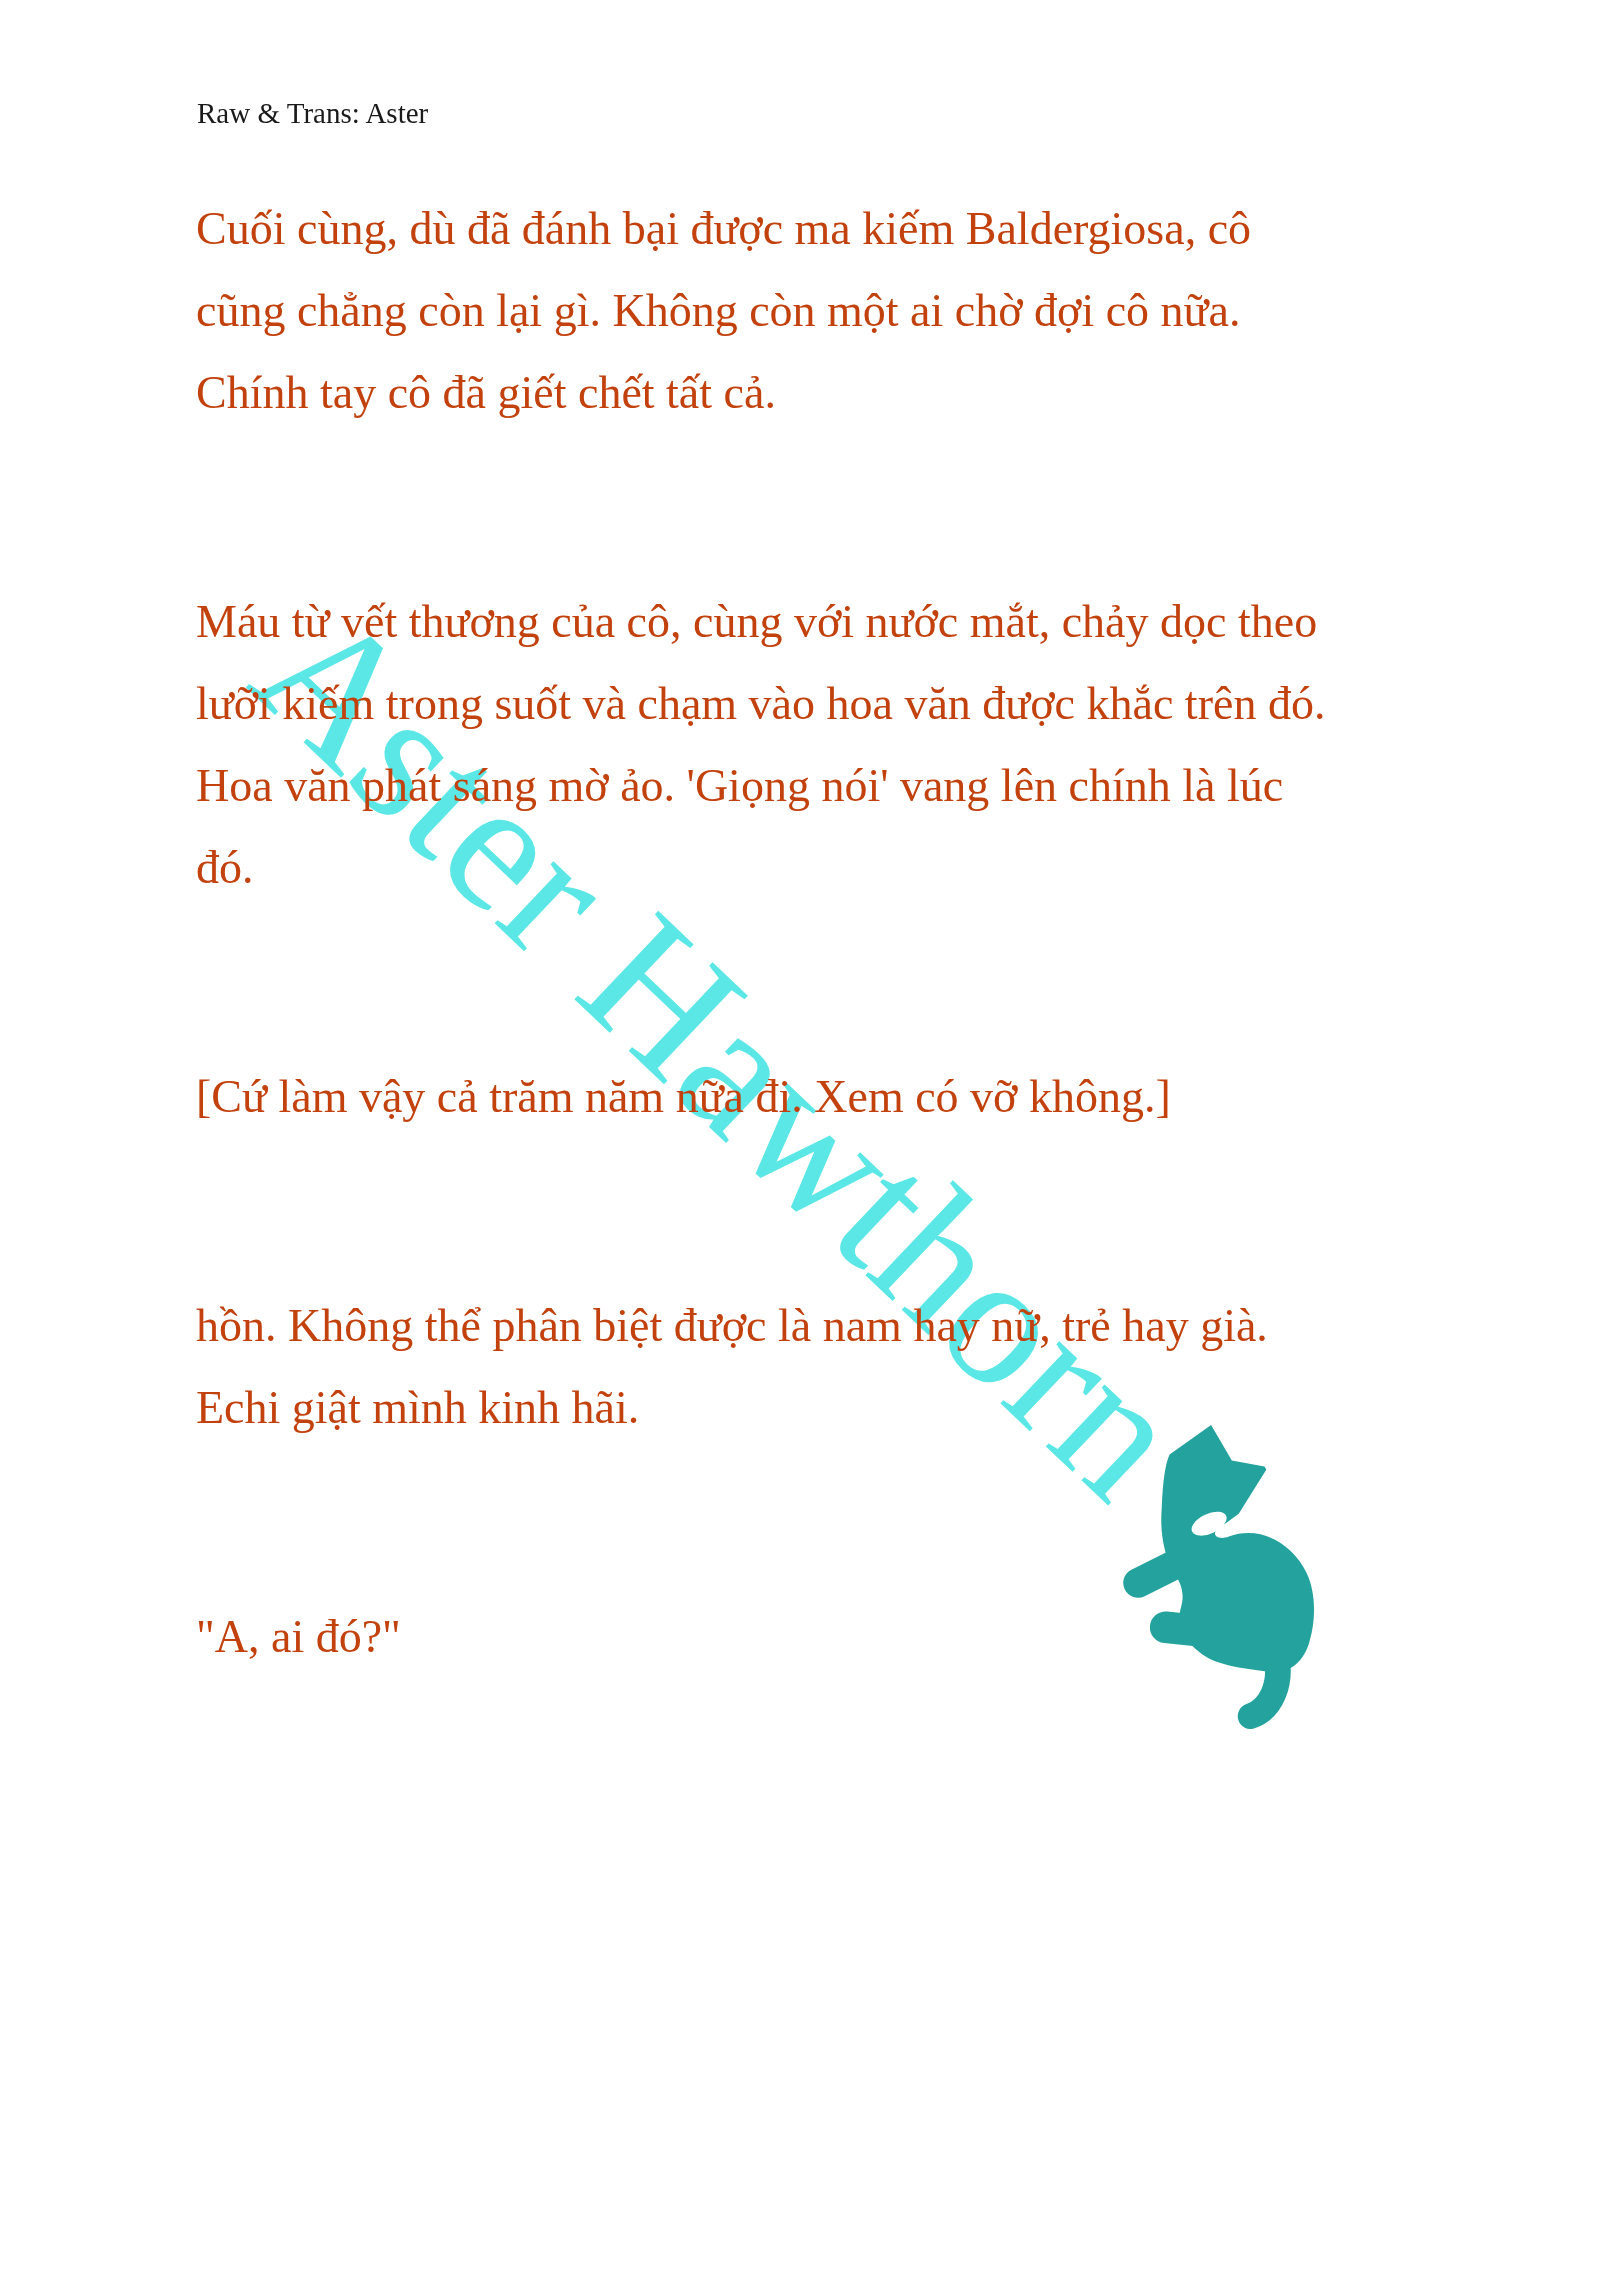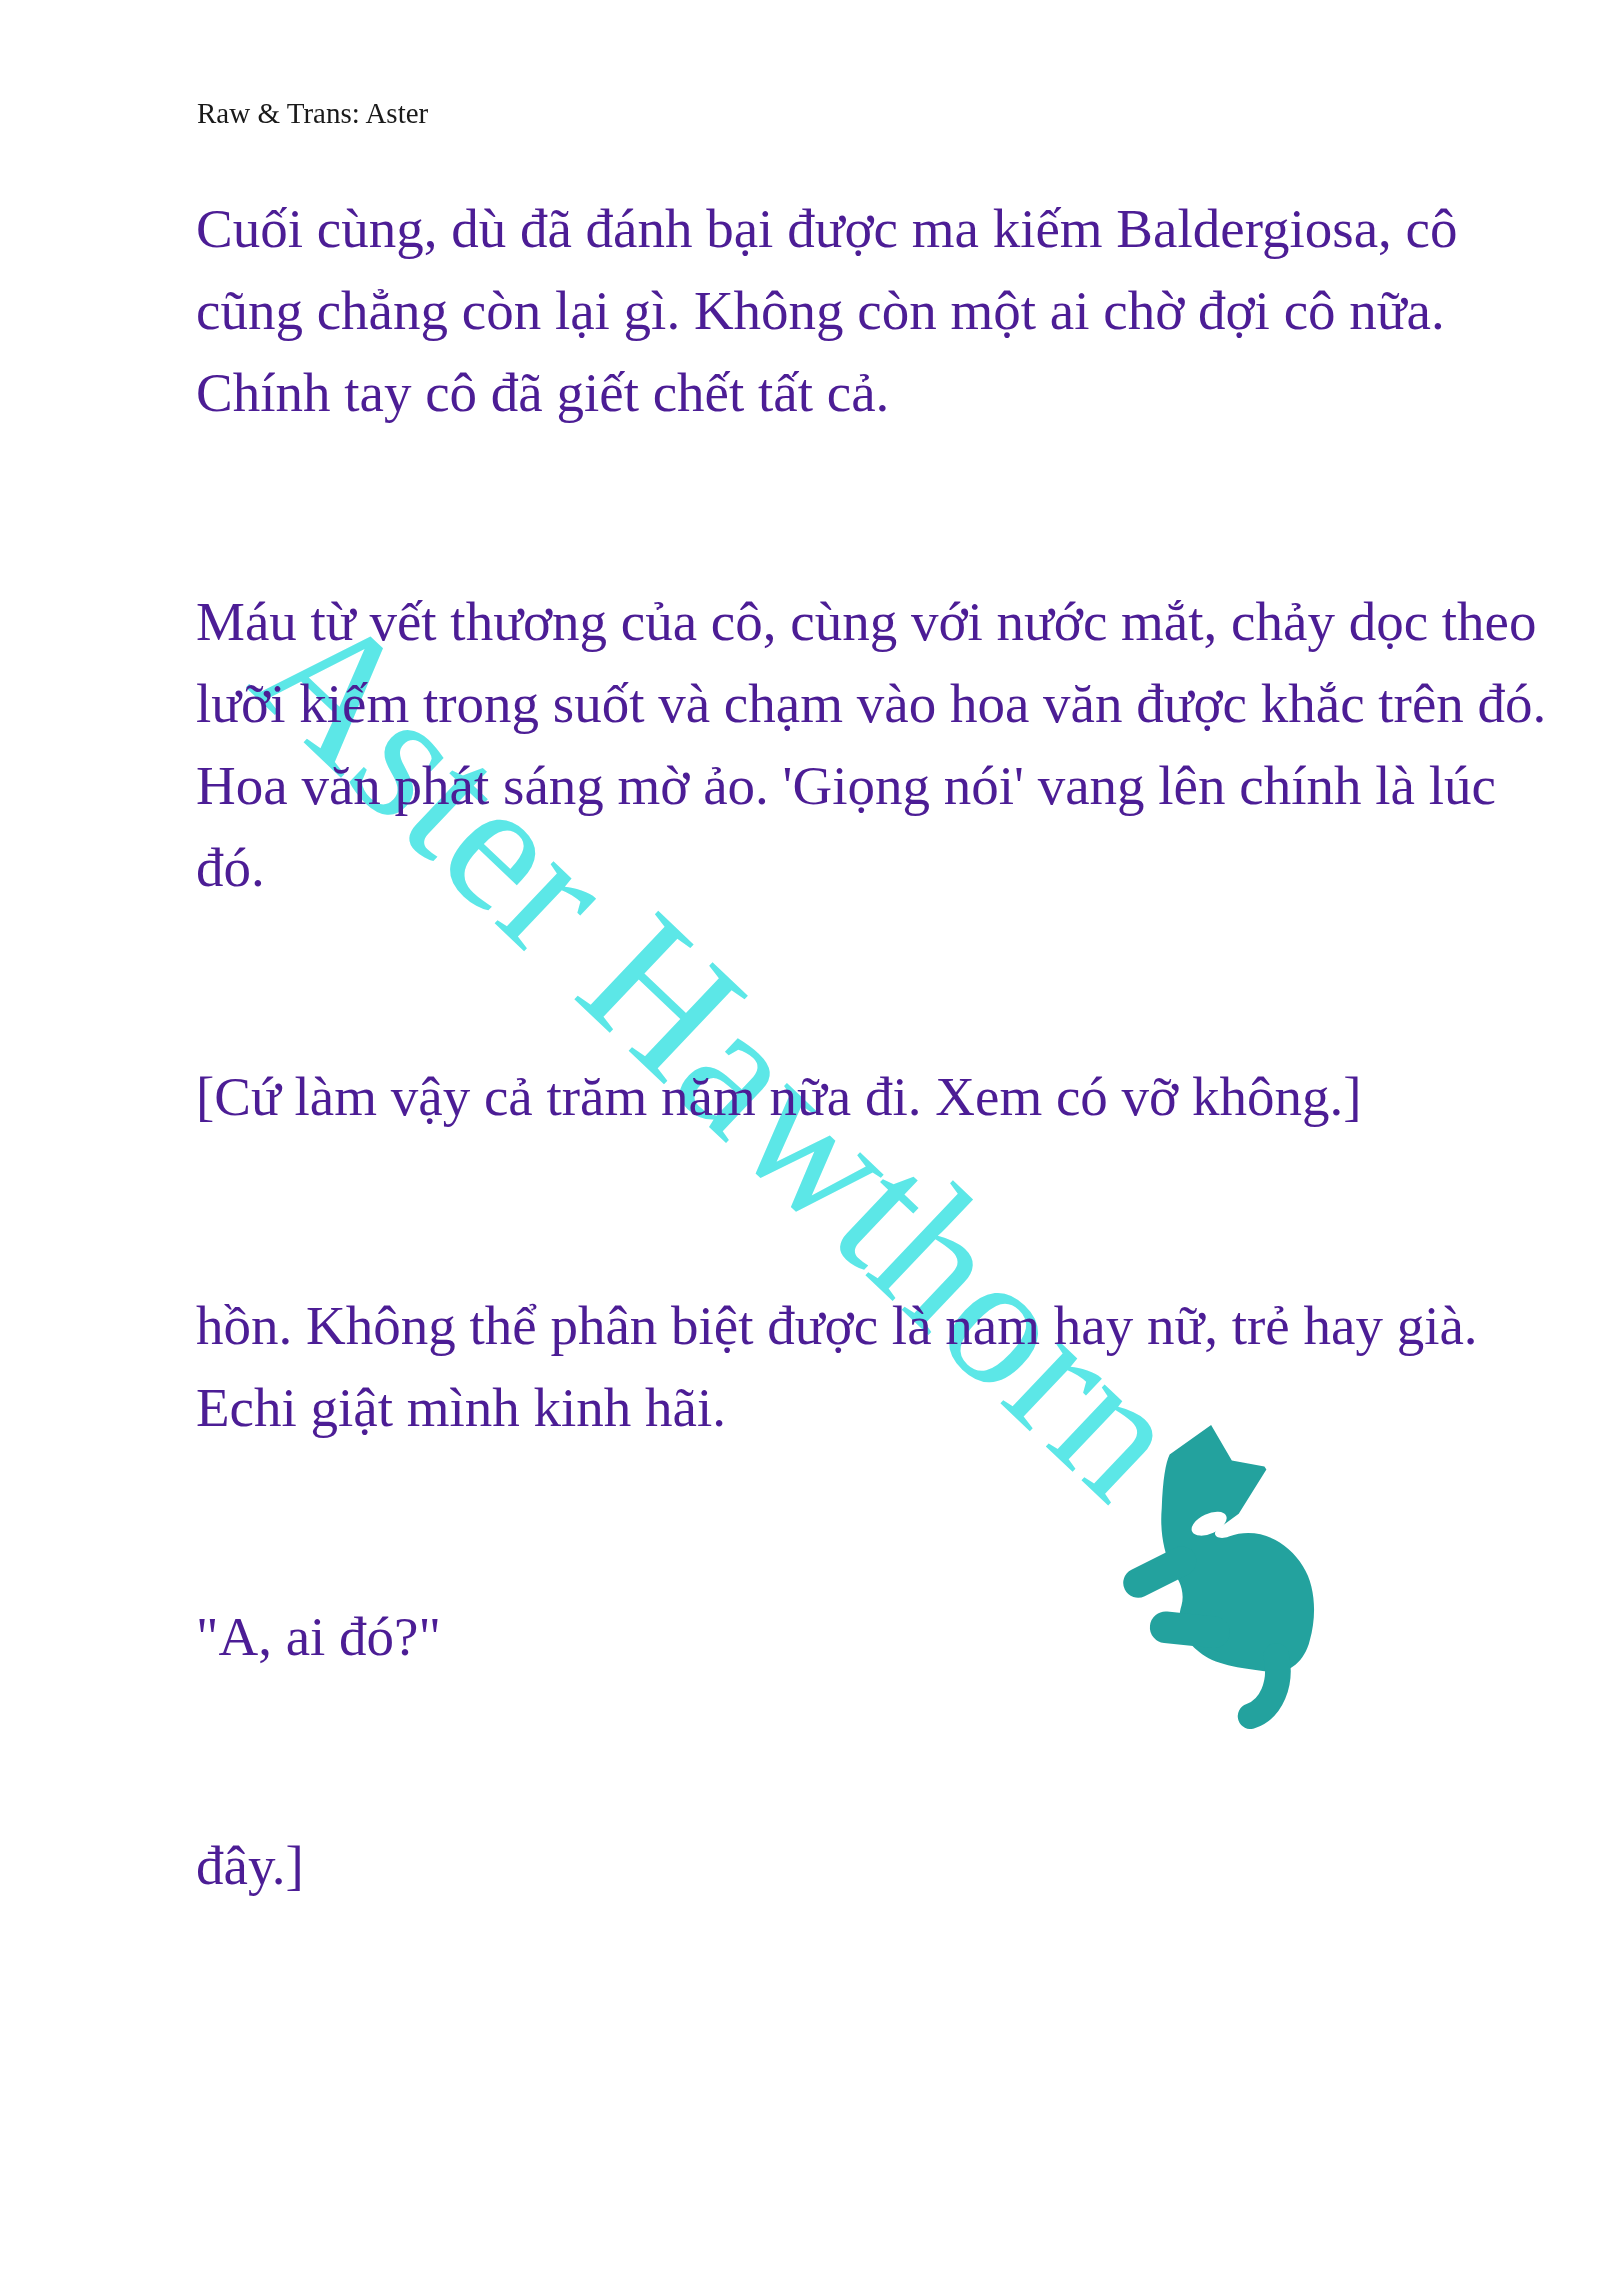--- a/index.html
+++ b/index.html
@@ -34,22 +34,22 @@
   .cat-svg {
     position: absolute;
     left: 1120px; top: 1423px;
     width: 198px; height: 306px;
     z-index: 2;
   }
   .doc {
     position: absolute;
     left: 196px; top: 188px;
     width: 1274px;
-    font-size: 55px;
-    color: #4c1d95;
+    font-size: 46px;
+    color: #c2410c;
     z-index: 3;
   }
   .para { margin: 0 0 147px 0; }
   .line { line-height: 82px; white-space: nowrap; }
   .para.italic .line { }
 </style>
 </head>
 <body>
 
 <div class="watermark" style="color: rgb(92, 231, 231);">Aster Hawthorn</div>
@@ -100,16 +100,15 @@
       <div class="line">[Cứ làm vậy cả trăm năm nữa đi. Xem có vỡ không.]</div>
     </div>
     <div class="para normal">
       <div class="line">hồn. Không thể phân biệt được là nam hay nữ, trẻ hay già.</div>
       <div class="line">Echi giật mình kinh hãi.</div>
     </div>
     <div class="para italic">
       <div class="line">"A, ai đó?"</div>
     </div>
     <div class="para italic">
-      <div class="line">đây.]</div>
     </div>
   </div>
 
 
 </body></html>

